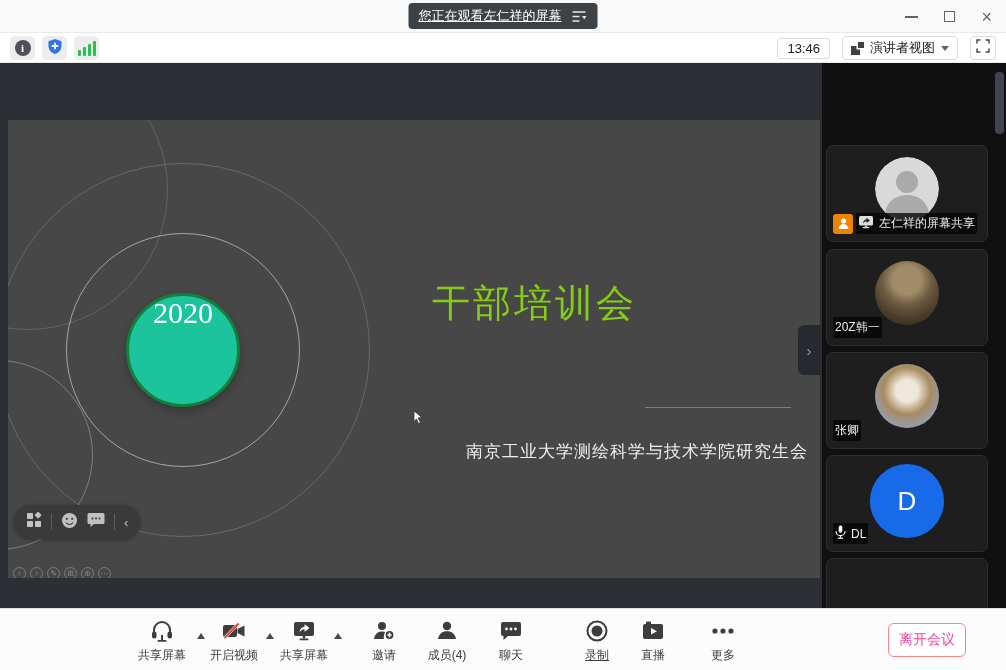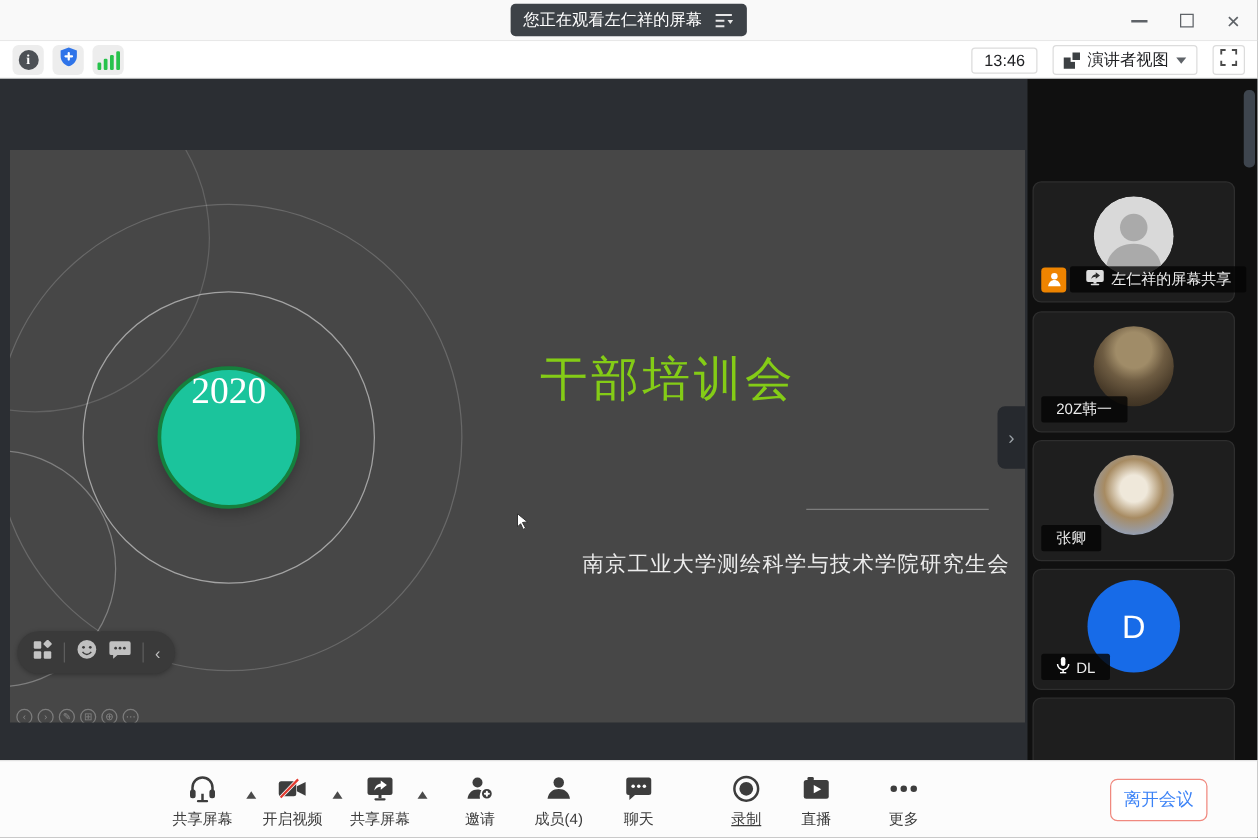--- a/index.html
+++ b/index.html
@@ -2,21 +2,21 @@
 <html><head>
 <meta charset="utf-8">
 <style>
   * { margin:0; padding:0; box-sizing:border-box; }
   html,body { width:1006px; height:670px; overflow:hidden; }
   body { font-family:"Liberation Sans", sans-serif; background:#fff; position:relative; }
   .app { position:absolute; inset:0; width:1006px; height:670px; background:#fff; }
 
   
   .titlebar { position:absolute; left:0; top:0; width:1006px; height:33px; background:#f9f9f9; border-bottom:1px solid #e8e8e8; }
-  .banner { position:absolute; left:50%; top:3px; transform:translateX(-50%); height:26px; background:#3d4247; border-radius:4px; color:#fff; display:flex; align-items:center; gap:10px; padding:0 10px; font-size:13px; }
+  .banner { position:absolute; left:50%; top:3px; transform:translateX(-50%); height:26px; background:#3d4247; border-radius:4px; color:#fff; display:flex; align-items:center; gap:10px; padding:0 10px; font-size:13px;text-decoration:underline; }
   .banner-menu { width:16px; height:14px; display:inline-block; }
   .win-controls { position:absolute; right:14px; top:0; height:33px; display:flex; align-items:center; gap:26px; color:#5f6368; }
   .wc-min { width:13px; height:2px; background:#5f6368; display:inline-block; }
   .wc-max { width:11px; height:11px; border:1.5px solid #5f6368; display:inline-block; }
   .wc-close { font-size:18px; line-height:18px; color:#5f6368; }
 
   
   .topbar { position:absolute; left:0; top:33px; width:1006px; height:30px; background:#ffffff; border-bottom:1px solid #ececec; }
   .topbar-left { position:absolute; left:10px; top:3px; display:flex; gap:7px; }
   .tb-btn { width:25px; height:24px; background:#ededed; border-radius:5px; display:flex; align-items:center; justify-content:center; }
@@ -51,30 +51,30 @@
   .collapse-tab { position:absolute; left:798px; top:262px; width:22px; height:50px; background:#26292e; border-radius:6px 0 0 6px; display:flex; align-items:center; justify-content:center; color:#9aa0a6; font-size:15px; }
 
   
   .sidebar { position:absolute; left:822px; top:0; width:184px; height:545px; background:#101010; }
   .scrollbar { position:absolute; right:2px; top:0; width:9px; height:545px; }
   .scroll-thumb { position:absolute; left:0; top:9px; width:9px; height:62px; background:#3e454e; border-radius:4px; }
   .tile { position:absolute; left:4px; width:162px; height:97px; background:#1e1e1e; border:1px solid #2e2e2e; border-radius:7px; }
   .avatar { position:absolute; left:50%; top:11px; transform:translateX(-50%); width:64px; height:64px; border-radius:50%; overflow:hidden; }
   .avatar-letter { display:flex; align-items:center; justify-content:center; color:#fff; font-size:26px; }
   .tile-label { position:absolute; left:6px; bottom:7px; display:flex; align-items:center; }
-  .name-chip { background:rgba(5,5,5,0.82); color:#ededed; font-size:12px; padding:2px 12px; border-radius:2px; display:flex; align-items:center; gap:5px; white-space:nowrap; }
+  .name-chip { background:rgba(5,5,5,0.82); color:#ededed; font-size:12px; padding:2px 2px; border-radius:2px; display:flex; align-items:center; gap:5px; white-space:nowrap; }
   .presenter-badge { width:20px; height:20px; background:#ee8400; border-radius:3px; margin-right:3px; display:flex; align-items:center; justify-content:center; }
 
   
   .bottombar { position:absolute; left:0; top:608px; width:1006px; height:62px; background:#fcfcfc; border-top:1px solid #e3e3e3; }
   .bb-btn { position:absolute; top:8px; width:56px; display:flex; flex-direction:column; align-items:center; gap:3px; color:#3d3d3d; }
   .bb-btn .ico { height:27px; display:flex; align-items:center; justify-content:center; }
   .bb-btn .lbl { font-size:12px; color:#3d3d3d; white-space:nowrap; }
   .caret-up { position:absolute; top:24px; width:0; height:0; border-left:4.5px solid transparent; border-right:4.5px solid transparent; border-bottom:6px solid #4a4a4a; }
-  .leave-btn { position:absolute; left:888px; top:14px; width:78px; height:34px; background:#fff; border:1px solid #f0897f; border-radius:6px; color:#3b82f6; font-size:14px; display:flex; align-items:center; justify-content:center; }
+  .leave-btn { position:absolute; left:888px; top:14px; width:78px; height:34px; background:#fff; border:1px solid #f0897f; border-radius:6px; color:#ec4899; font-size:14px; display:flex; align-items:center; justify-content:center; }
 </style>
 </head>
 <body>
 
 <div class="app">
 
   <div class="titlebar">
     <div class="banner">
       <span>您正在观看左仁祥的屏幕</span>
       <span class="banner-menu">

